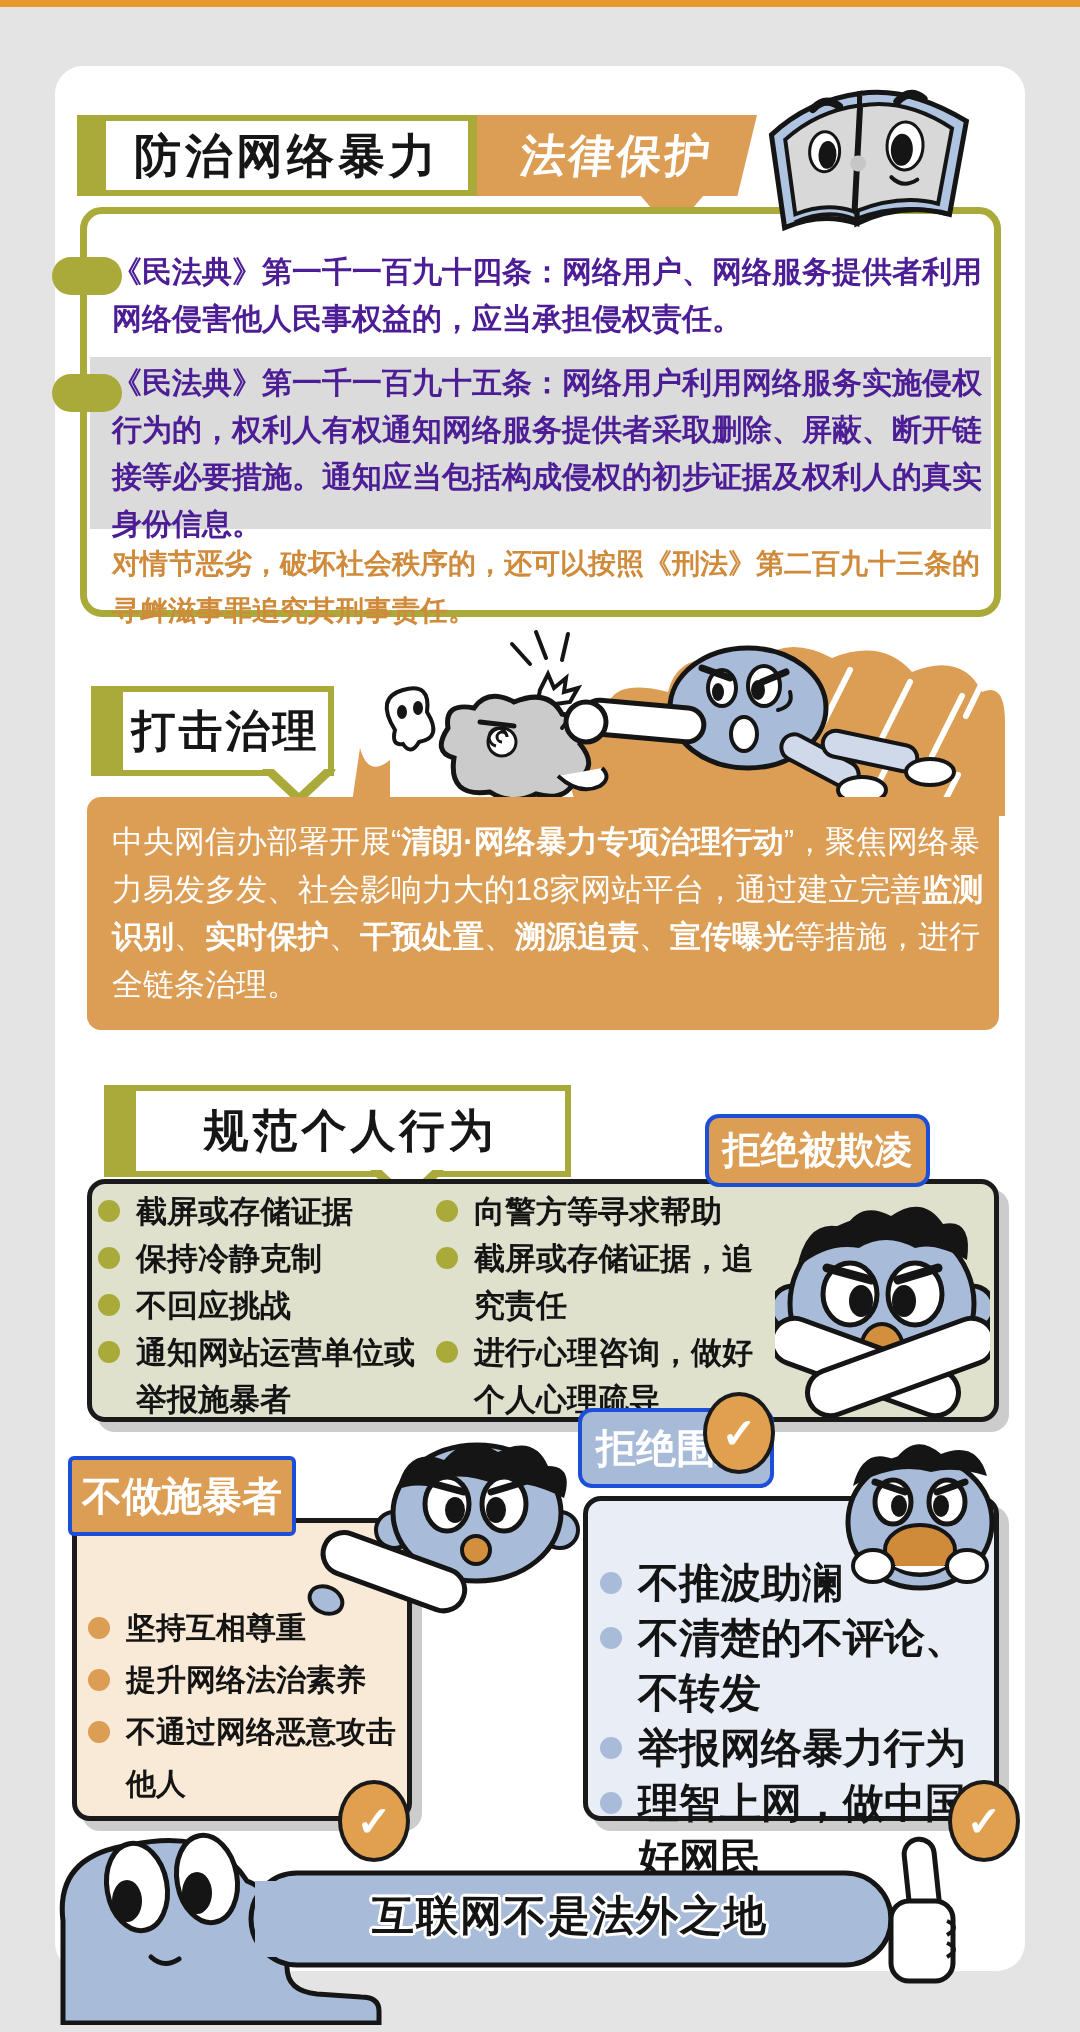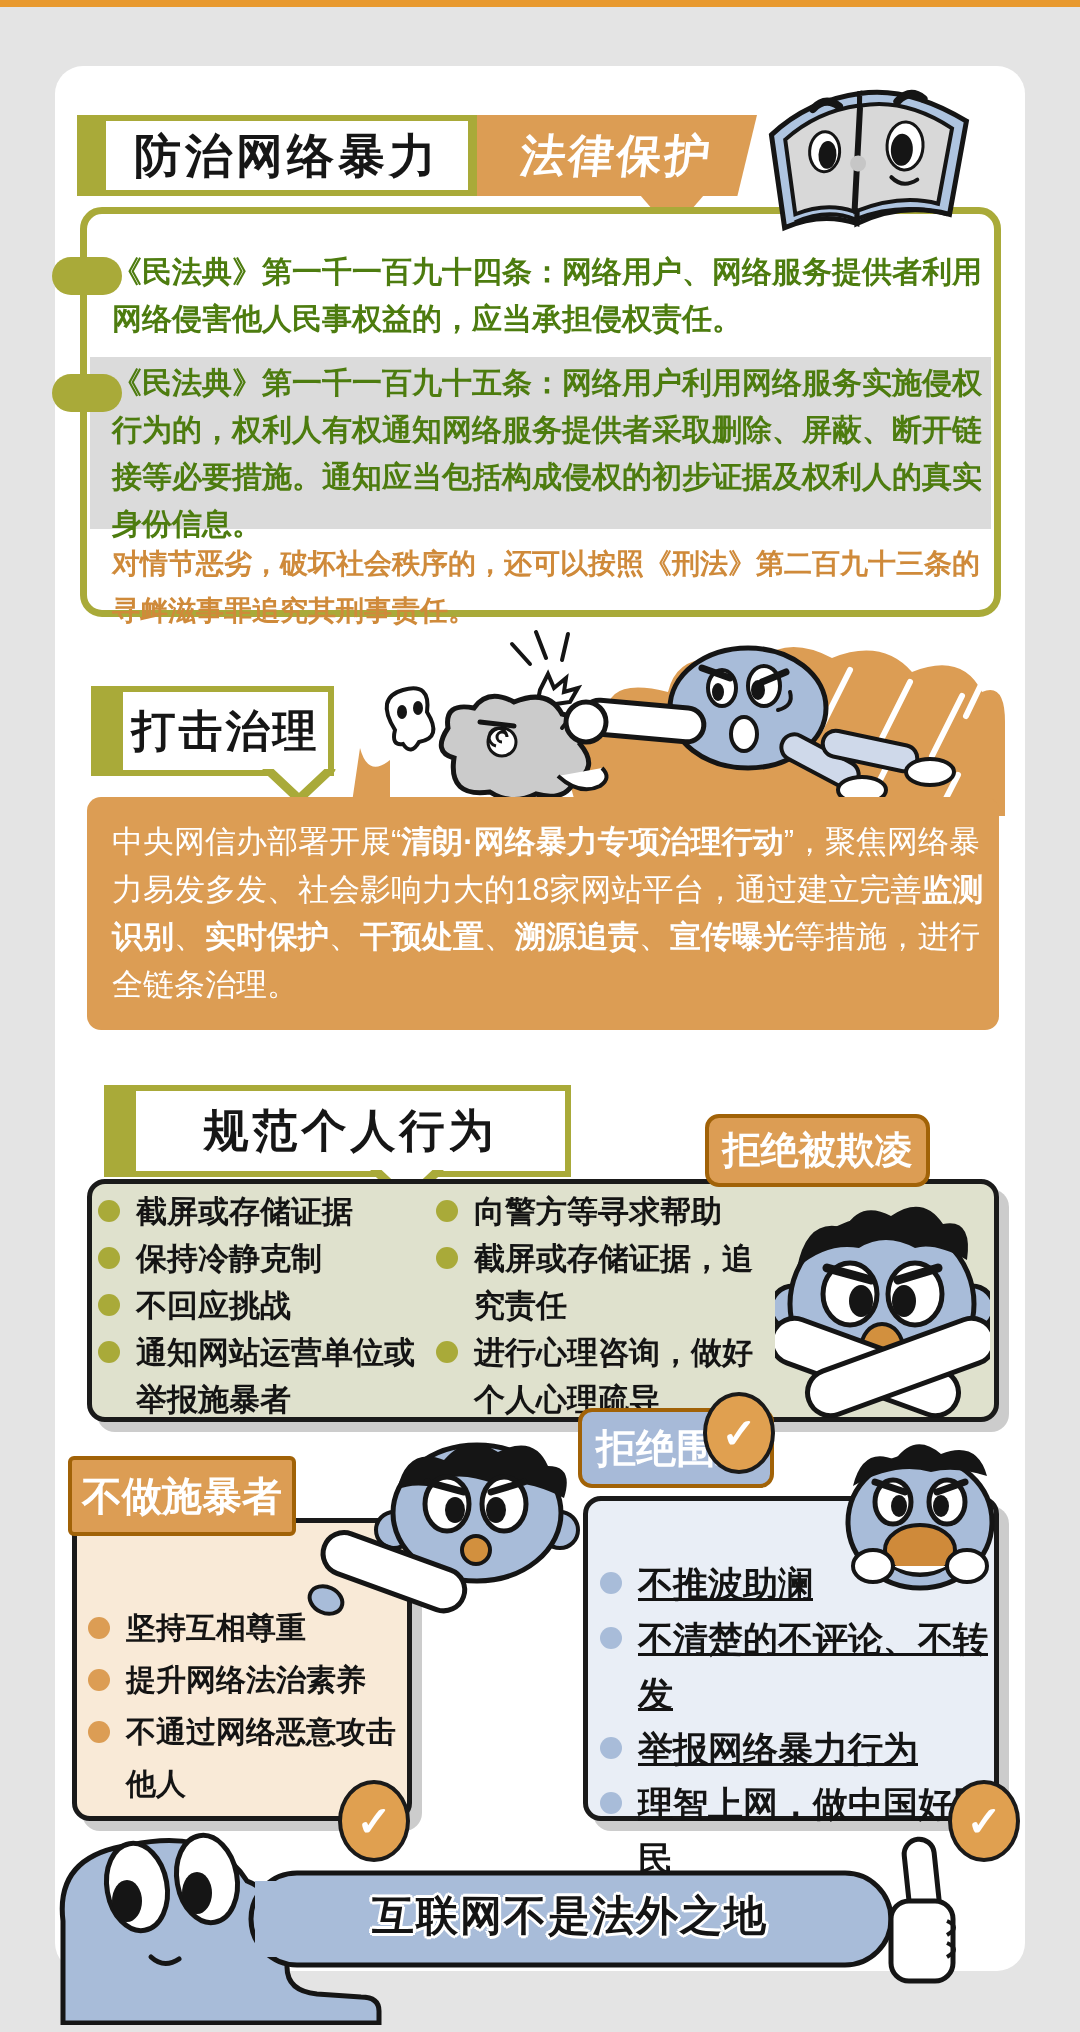--- a/index.html
+++ b/index.html
@@ -18,21 +18,21 @@
   #hdr-ribbon-label{width:100%;line-height:81px;text-align:center;font-size:45px;font-weight:900;
               color:#fff;letter-spacing:3px;transform:skewX(-6deg);}
   #hdr-tri{left:640px;top:195px;width:0;height:0;border-left:32px solid transparent;
            border-right:32px solid transparent;border-top:37px solid #dc9d54;}
 
   
   #legal-box{left:80px;top:207px;width:921px;height:410px;border:7px solid #a9aa39;border-radius:22px;background:#fff;box-sizing:border-box;}
   .pill{width:70px;height:38px;background:#a9aa39;border-radius:19px;}
   #pill1{left:52px;top:257px;} #pill2{left:52px;top:374px;}
   #legal-gray{left:90px;top:357px;width:901px;height:172px;background:#dbdbdb;}
-  .law-text{width:885px;font-size:30px;line-height:47px;font-weight:600;color:#4d7c0f;}
+  .law-text{width:885px;font-size:30px;line-height:47px;font-weight:600;color:#4c1d95;}
   #law1{left:112px;top:248px;}
   #law2{left:112px;top:359px;}
   #law3{left:112px;top:540px;width:885px;font-size:28px;line-height:47px;font-weight:700;color:#cf8a3a;}
 
   
   .sec-title{background:#fff;border:6px solid #a9aa39;box-sizing:border-box;}
   .sec-tab{position:absolute;left:0;top:0;bottom:0;width:26px;background:#a9aa39;}
   .sec-label{position:absolute;left:26px;right:0;top:0;bottom:0;display:flex;align-items:center;justify-content:center;
              font-weight:900;color:#161616;}
   #crack-title{left:91px;top:686px;width:243px;height:90px;}
@@ -42,21 +42,21 @@
   .chevron{width:74px;height:38px;}
   #crack-chevron{left:262px;top:769px;}
   #personal-chevron{left:370px;top:1170px;}
 
   
   #crack-box{left:87px;top:797px;width:912px;height:233px;background:#dc9d54;border-radius:14px;}
   #crack-text{left:112px;top:818px;width:880px;font-size:31px;line-height:47.5px;color:#fff;font-weight:500;}
   #crack-text .b{font-weight:800;}
 
   
-  .badge{box-sizing:border-box;border:4px solid #a16207;border-radius:14px;color:#fff;font-weight:900;
+  .badge{box-sizing:border-box;border:4px solid #1d4ed8;border-radius:14px;color:#fff;font-weight:900;
          display:flex;align-items:center;justify-content:center;}
   #badge-bullied{left:705px;top:1114px;width:225px;height:73px;background:#dc9d54;font-size:38px;z-index:6;}
   #badge-perp{left:68px;top:1456px;width:228px;height:80px;background:#dc9d54;font-size:40px;z-index:6;border-radius:6px;}
   #badge-watch{left:578px;top:1408px;width:196px;height:80px;background:#a7bad8;font-size:40px;z-index:6;}
 
   
   .cbox{box-sizing:border-box;border:5px solid #1a1a1a;border-radius:18px;box-shadow:10px 10px 0 #cccccc;}
   #personal-box{left:87px;top:1179px;width:912px;height:243px;background:#dfe1cd;z-index:3;}
   #perp-box{left:72px;top:1518px;width:340px;height:303px;background:#f9ead7;z-index:3;}
   #watch-box{left:583px;top:1496px;width:416px;height:325px;background:#e9eef6;z-index:3;}
@@ -66,21 +66,21 @@
   .plist .li{position:relative;padding-left:38px;font-weight:600;color:#141414;}
   .plist .dot{position:absolute;left:0;width:22px;height:22px;border-radius:50%;}
   #plist-left{left:98px;top:1188px;width:318px;}
   #plist-right{left:436px;top:1188px;width:318px;}
   #plist-left .li,#plist-right .li{font-size:31px;line-height:47px;}
   #plist-left .dot,#plist-right .dot{top:12px;background:#a9aa39;}
   #perp-list{left:88px;top:1602px;width:318px;}
   #perp-list .li{font-size:30px;line-height:52px;}
   #perp-list .dot{top:15px;background:#dc9d54;}
   #watch-list{left:600px;top:1556px;width:390px;}
-  #watch-list .li{font-size:35px;line-height:55px;text-decoration:underline;}
+  #watch-list .li{font-size:41px;line-height:55px;}
   #watch-list .dot{top:16px;background:#a8bcd9;}
 
   
   .check{width:64px;height:74px;background:#e0a050;border:4px solid #1a1a1a;border-radius:50%;
          color:#fff;font-size:42px;font-weight:900;display:flex;align-items:center;justify-content:center;z-index:7;}
   #check-personal{left:703px;top:1392px;}
   #check-perp{left:338px;top:1780px;}
   #check-watch{left:948px;top:1780px;}
 
   

